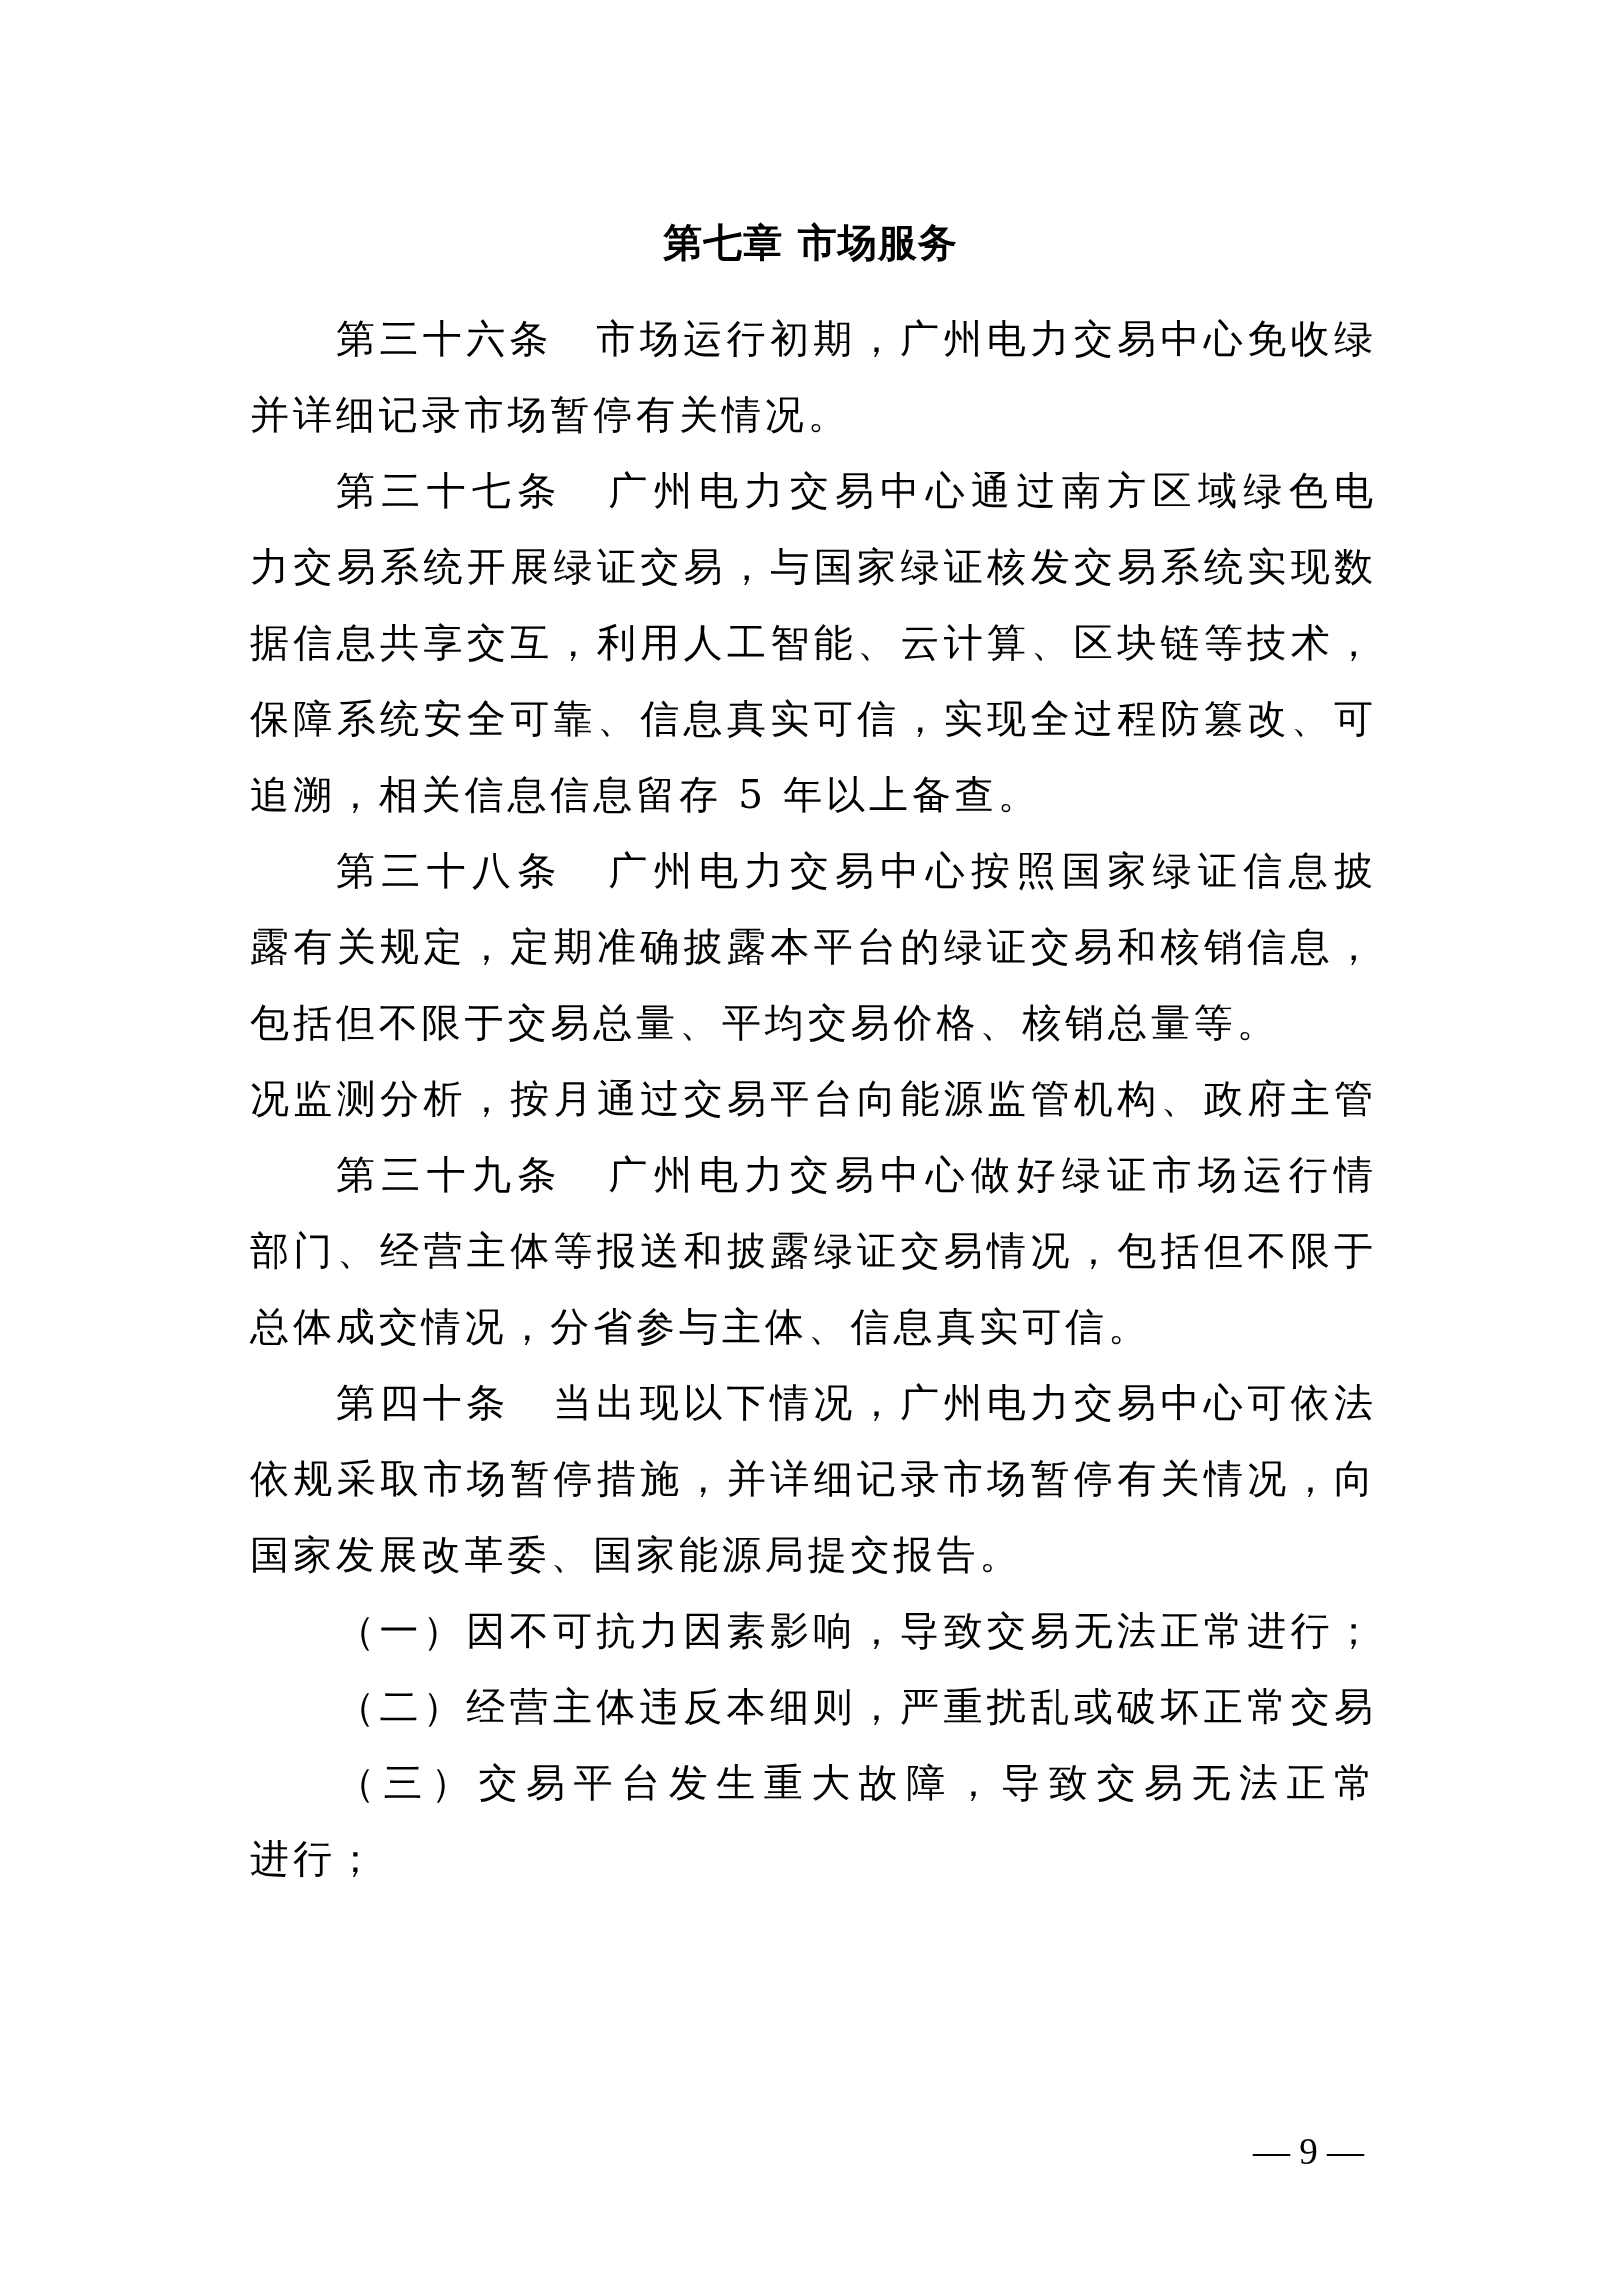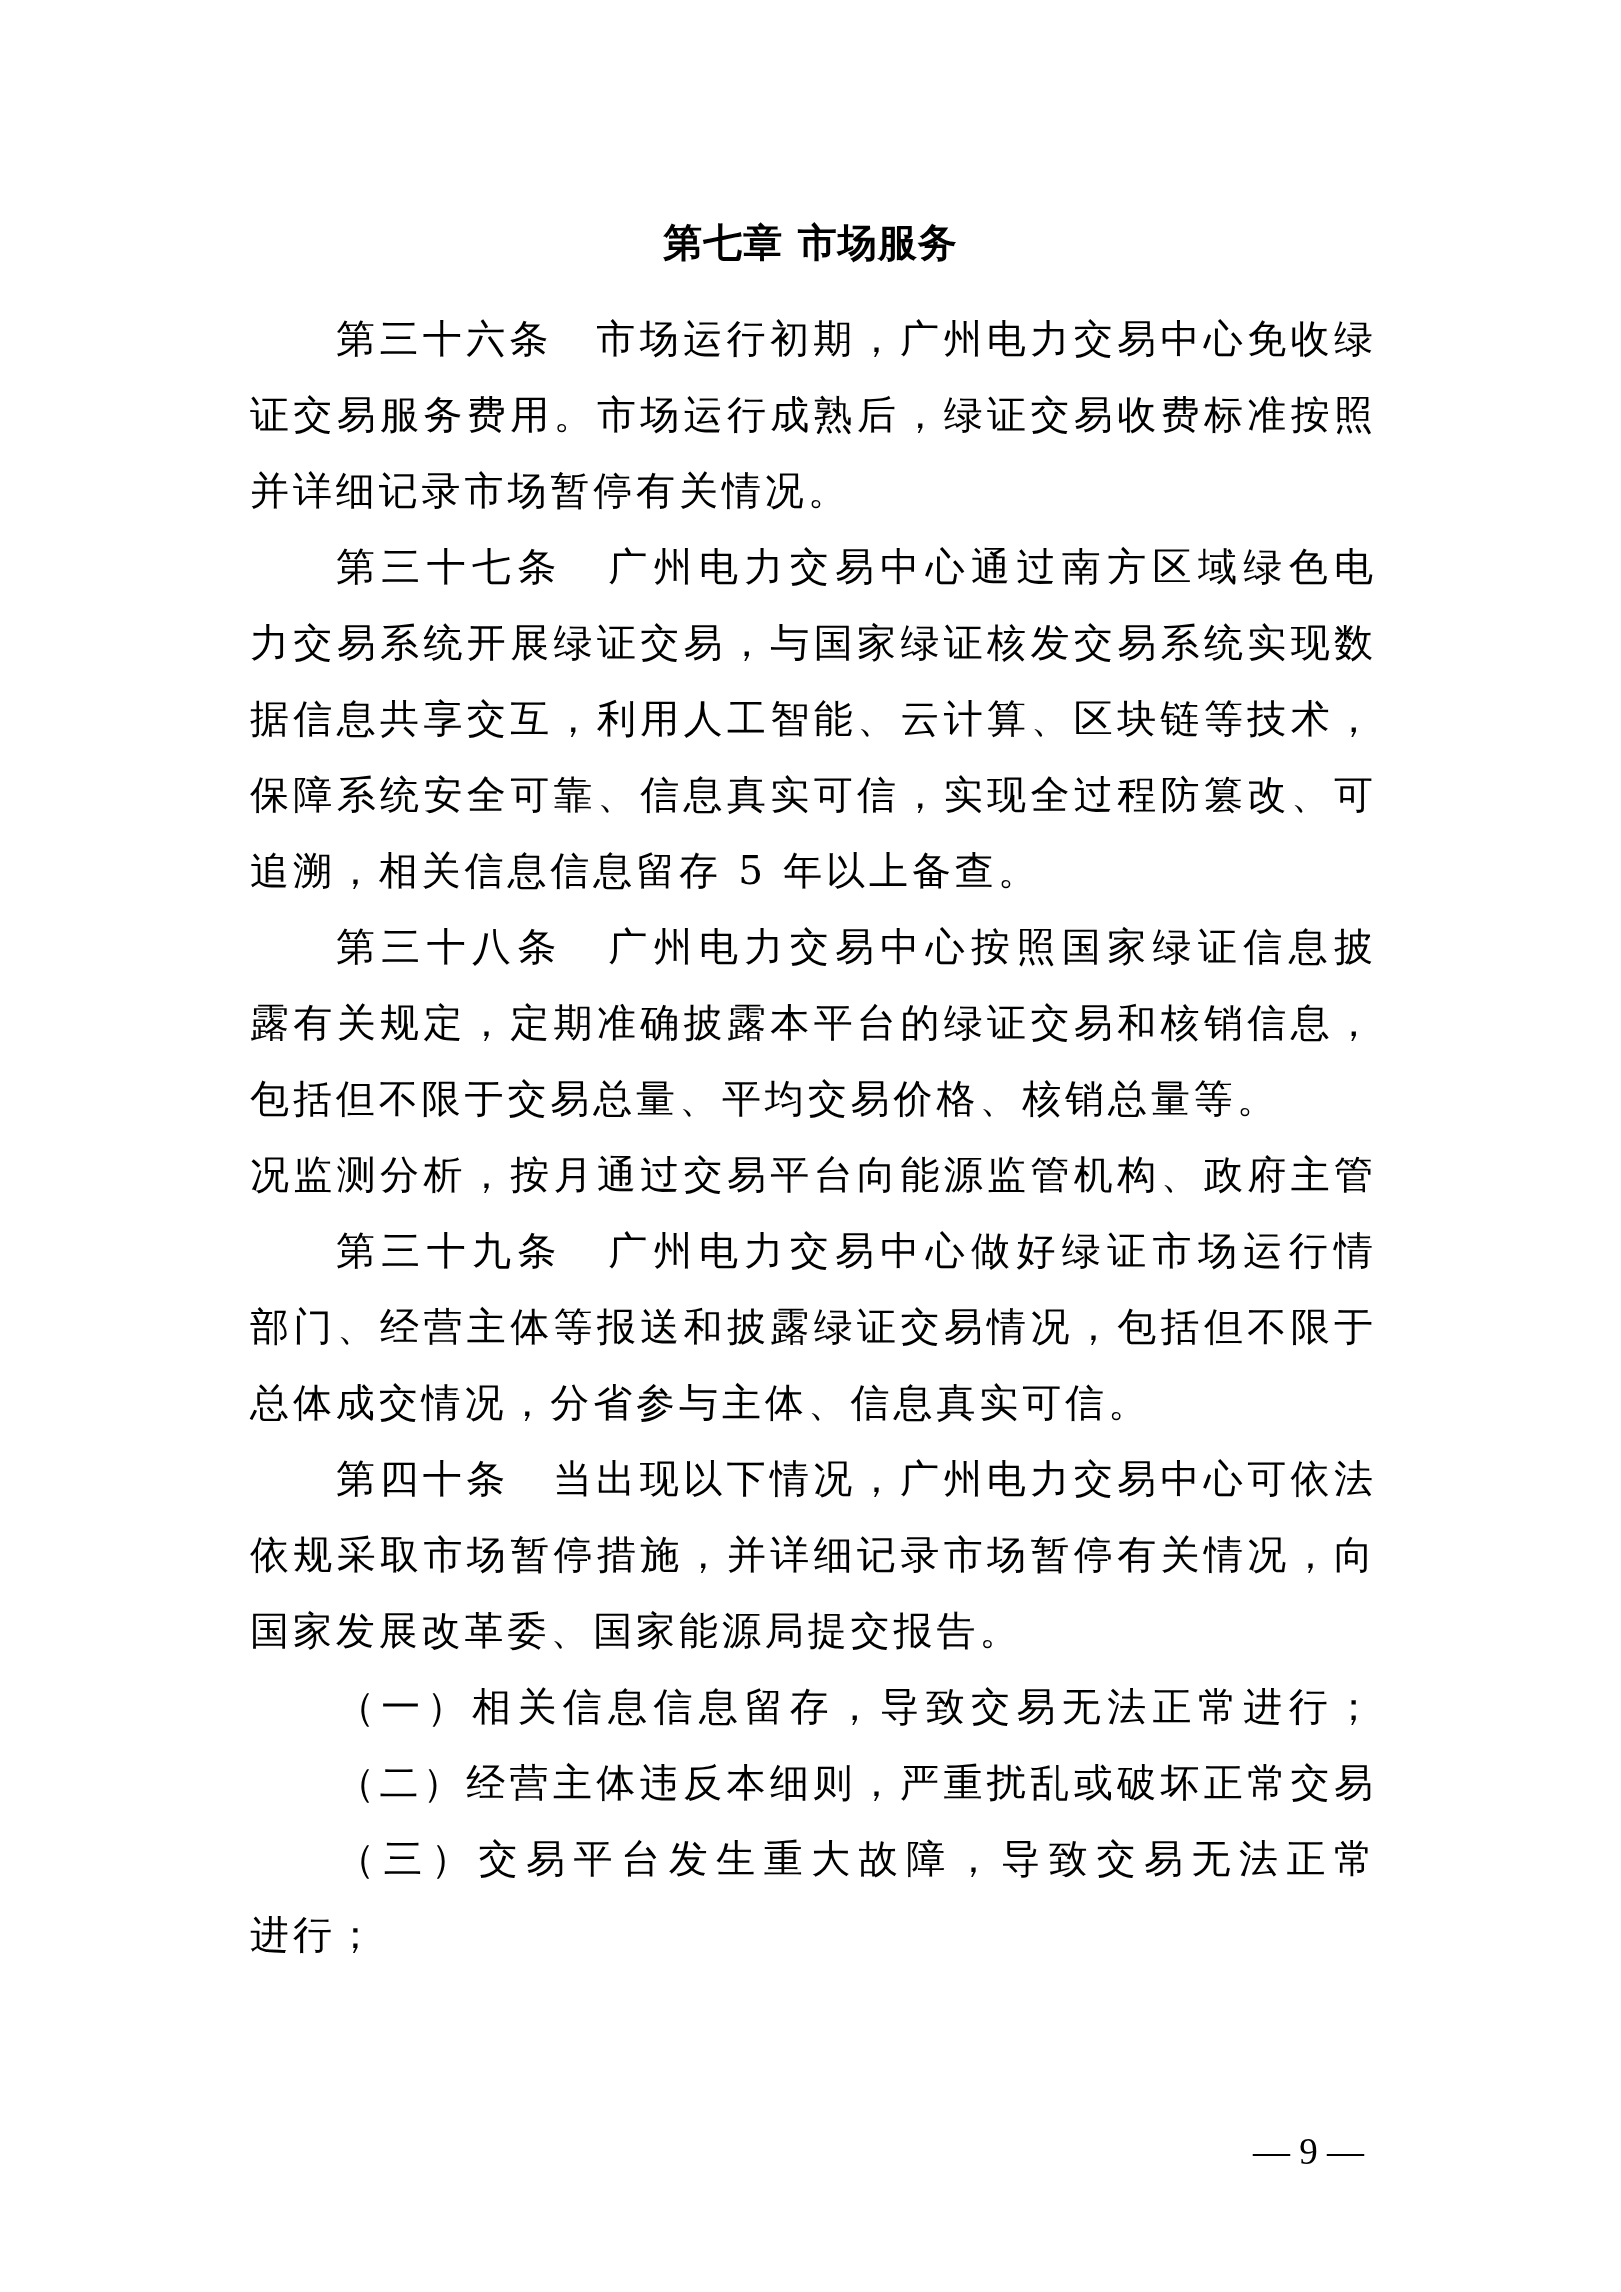--- a/index.html
+++ b/index.html
@@ -76,21 +76,20 @@
 <body>
 
 <div class="page">
 
   <h1 class="chapter-title">第七章  市场服务</h1>
 
   <div class="body-text">
 
     <div>
       <span class="line indent">第三十六条　市场运行初期，广州电力交易中心免收绿</span>
-      <span class="line">证交易服务费用。市场运行成熟后，绿证交易收费标准按照</span>
       <span class="line last">并详细记录市场暂停有关情况。</span>
     </div>
 
     <div>
       <span class="line indent">第三十七条　广州电力交易中心通过南方区域绿色电</span>
       <span class="line">力交易系统开展绿证交易，与国家绿证核发交易系统实现数</span>
       <span class="line">据信息共享交互，利用人工智能、云计算、区块链等技术，</span>
       <span class="line">保障系统安全可靠、信息真实可信，实现全过程防篡改、可</span>
       <span class="line last">追溯，相关信息信息留存 5 年以上备查。</span>
     </div>
@@ -107,21 +106,21 @@
       <span class="line">部门、经营主体等报送和披露绿证交易情况，包括但不限于</span>
       <span class="line last">总体成交情况，分省参与主体、信息真实可信。</span>
     </div>
 
     <div>
       <span class="line indent">第四十条　当出现以下情况，广州电力交易中心可依法</span>
       <span class="line">依规采取市场暂停措施，并详细记录市场暂停有关情况，向</span>
       <span class="line last">国家发展改革委、国家能源局提交报告。</span>
 
       <div>
-        <span class="line indent">（一）相关信息信息留存，导致交易无法正常进行；</span>
+        <span class="line indent">（一）因不可抗力因素影响，导致交易无法正常进行；</span>
       </div>
       <div>
         <span class="line indent">（二）经营主体违反本细则，严重扰乱或破坏正常交易</span>
       </div>
       <div>
         <span class="line indent">（三）交易平台发生重大故障，导致交易无法正常</span>
         <span class="line last">进行；</span>
       </div>
     </div>
 

